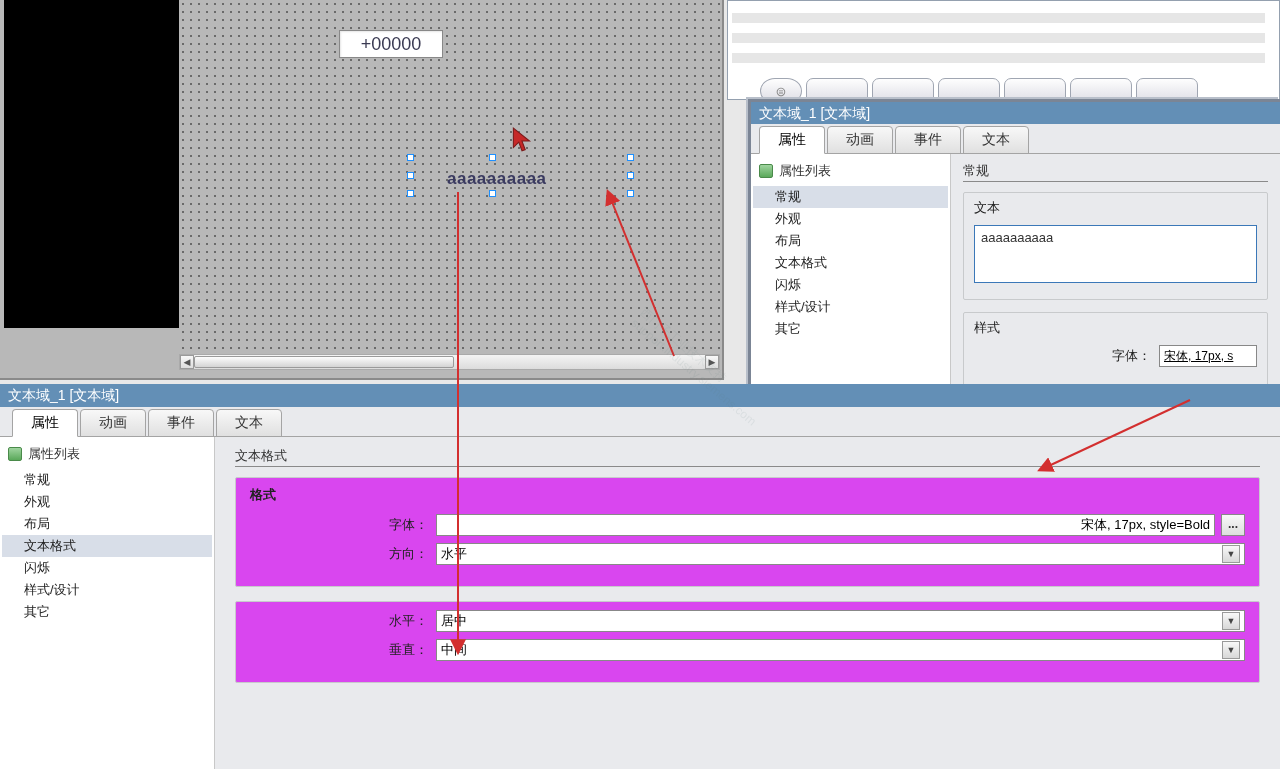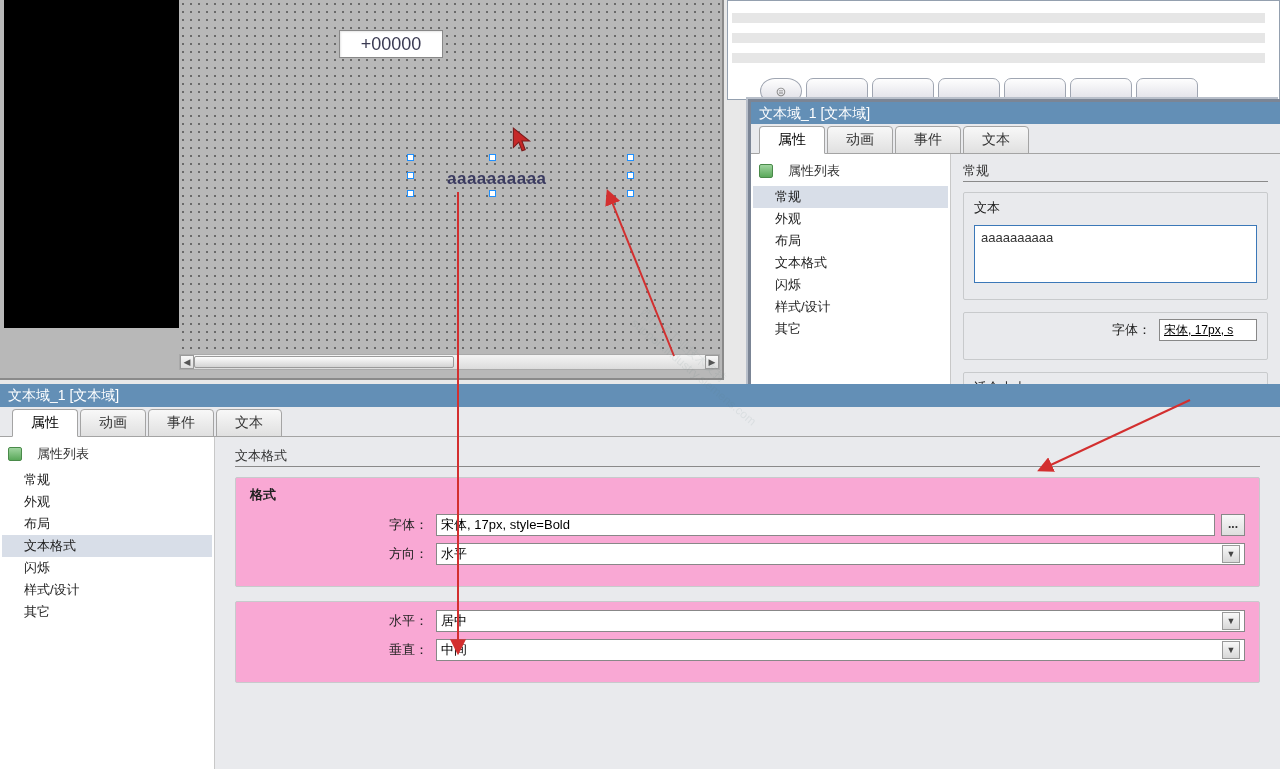--- a/index.html
+++ b/index.html
@@ -38,21 +38,21 @@
 .topright-tabs .first { width: 42px; border-radius: 50%/70%; display: flex; align-items: center; justify-content: center; color: #888; font-size: 13px; }
 
 
 .panel2 { position: absolute; left: 748px; top: 99px; width: 532px; height: 410px; background: #e9eaed; border-left: 3px solid #7b8595; border-top: 3px solid #7b8595; box-shadow: -2px -2px 0 #b8bfca; }
 .panel2-title { background: #638fb6; color: #fff; font-size: 14px; padding: 3px 8px; height: 22px; }
 .panel2-tabs { height: 30px; background: #e9eaed; border-bottom: 1px solid #a4a4a4; display: flex; align-items: flex-end; padding-left: 8px; }
 .tab { padding: 4px 18px; font-size: 14px; border: 1px solid #a4a4a4; background: linear-gradient(#f8f8f8,#e0e0e0); border-top-left-radius: 4px; border-top-right-radius: 4px; margin-right: 2px; position: relative; top: 1px; color: #333; }
 .tab.active { background: #fff; border-bottom: 1px solid #fff; font-weight: 400; color: #000; }
 .panel2-body { display: flex; height: calc(100% - 52px); }
 .panel2-side { width: 200px; background: #fff; border-right: 1px solid #c8c8c8; padding: 6px 2px; }
-.side-head { font-size: 13px; padding: 2px 6px 6px 6px; color: #333; display: flex; align-items: center; gap: 15px; }
+.side-head { font-size: 13px; padding: 2px 6px 6px 6px; color: #333; display: flex; align-items: center; gap: 6px; }
 .side-head .ico { width: 14px; height: 14px; display: inline-block; background: linear-gradient(#9fd49f,#5aa85a); border: 1px solid #4a8a4a; border-radius: 2px; position: relative; }
 .side-list { font-size: 13px; }
 .side-item { padding: 2px 6px 2px 22px; cursor: default; color: #222; }
 .side-item.sel { background: #d8dee8; }
 .panel2-main { flex: 1; padding: 8px 12px; overflow: hidden; }
 .section-label { font-size: 13px; color: #333; border-bottom: 1px solid #8a8a8a; padding-bottom: 1px; margin-bottom: 10px; }
 .group { border: 1px solid #c8cacc; background: #e9eaed; padding: 6px 10px 12px; margin-bottom: 12px; border-radius: 2px; }
 .group-title { font-size: 13px; margin-bottom: 8px; color: #222; }
 .textarea { width: 100%; height: 58px; resize: none; border: 1px solid #3b78b8; background: #fff; font-size: 13px; padding: 4px 6px; color: #333; }
 .field-row { display: flex; align-items: center; gap: 8px; font-size: 13px; margin-bottom: 6px; }
@@ -62,24 +62,24 @@
 .check input { width: 14px; height: 14px; }
 .morebtn { width: 20px; height: 20px; border: 1px solid #888; background: #f4f4f4; font-size: 11px; display: inline-flex; align-items: baseline; justify-content: center; }
 
 
 .panel1 { position: absolute; left: 0; top: 384px; width: 1280px; height: 385px; background: #e9eaed; }
 .panel1-title { background: #638fb6; color: #fff; font-size: 14px; padding: 3px 8px; height: 23px; }
 .panel1-tabs { height: 30px; border-bottom: 1px solid #a4a4a4; display: flex; align-items: flex-end; padding-left: 12px; background: #e9eaed; }
 .panel1-body { display: flex; height: calc(100% - 53px); }
 .panel1-side { width: 215px; background: #fff; border-right: 1px solid #c8c8c8; padding: 6px 2px; }
 .panel1-main { flex: 1; padding: 10px 20px; }
-.combo { flex: 1; display: flex; align-items: center; height: 22px; border: 1px solid #888; background: #fff; font-size: 13px; padding: 0 4px; }
+.combo { flex: 1; display: flex; align-items: center; height: 22px; border: 1px solid #888; background: #fff; font-size: 13px; padding: 0 4px; justify-content: flex-end; }
 .combo .arrow { margin-left: auto; width: 18px; height: 18px; border: 1px solid #9a9a9a; background: linear-gradient(#f8f8f8,#d8d8d8); font-size: 9px; text-align: center; line-height: 16px; color: #444; }
 .dots-btn { width: 24px; height: 22px; border: 1px solid #888; background: linear-gradient(#f8f8f8,#dedede); font-size: 12px; text-align: center; line-height: 18px; font-weight: 700; color: #333; }
-.grp { border: 1px solid #c8cacc; background: #f9a8d4; padding: 8px 14px 14px; margin-bottom: 14px; border-radius: 2px; }
+.grp { border: 1px solid #c8cacc; background: #d946ef; padding: 8px 14px 14px; margin-bottom: 14px; border-radius: 2px; }
 .grp-title { font-size: 13px; font-weight: 700; margin-bottom: 10px; color: #222; }
 .frow { display: flex; align-items: center; gap: 6px; font-size: 13px; margin-bottom: 7px; }
 .frow > label { width: 180px; text-align: right; padding-right: 2px; color: #222; }
 
 
 .anno { position: absolute; pointer-events: none; }
 .anno svg { overflow: visible; }
 
 
 .wm { position: absolute; left: 550px; top: 350px; width: 220px; height: 220px; opacity: 0.10; transform: rotate(40deg); color: #5a7a7a; font-size: 12px; line-height: 14px; pointer-events: none; }
@@ -159,20 +159,21 @@
         <div class="side-item"><span>其它</span></div>
       </div>
     </div>
     <div class="panel2-main">
       <div class="section-label"><span>常规</span></div>
       <div class="group">
         <div class="group-title"><span>文本</span></div>
         <textarea class="textarea" style="">aaaaaaaaaa</textarea>
       </div>
       <div class="group">
+        <div class="group-title"><span>样式</span></div>
         <div class="field-row">
           <label style="flex:1; text-align:right;"><span>字体：</span></label>
           <div class="font-select" style="max-width:98px;text-decoration:underline;">
                 <span>宋体, 17px, s</span>
               </div>
         </div>
       </div>
       <div class="group">
         <div class="group-title"><span>适合大小</span></div>
         <div class="check">

